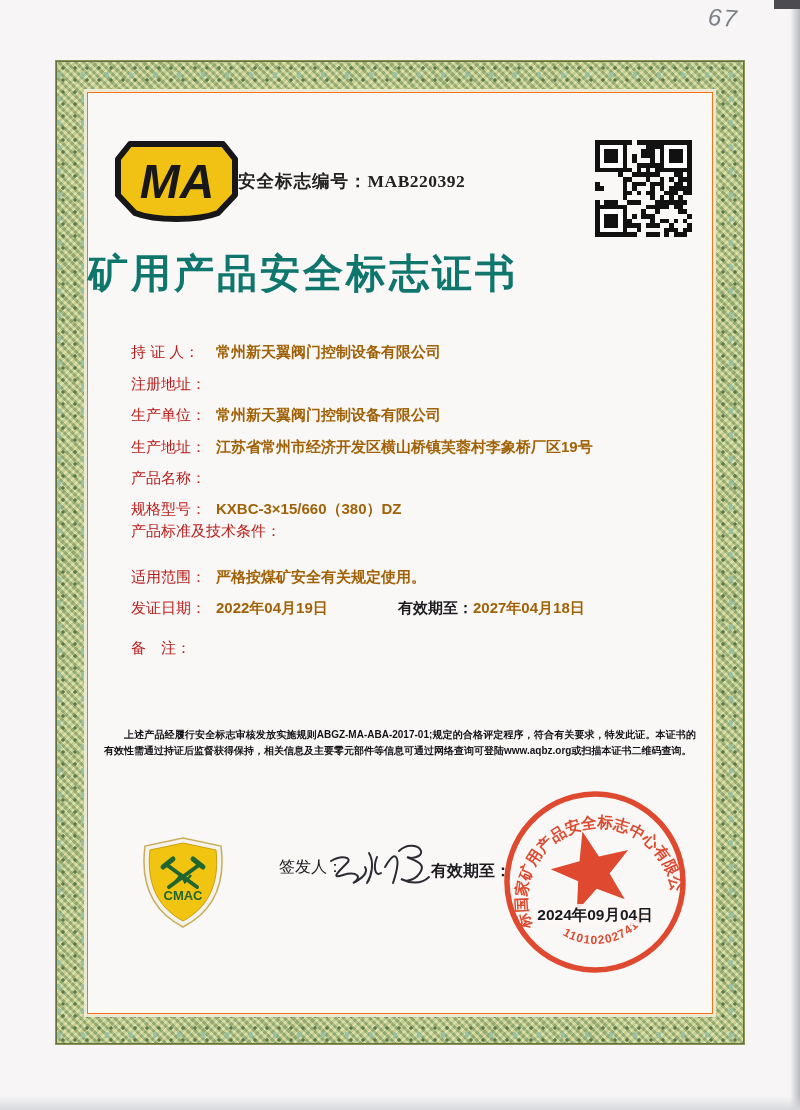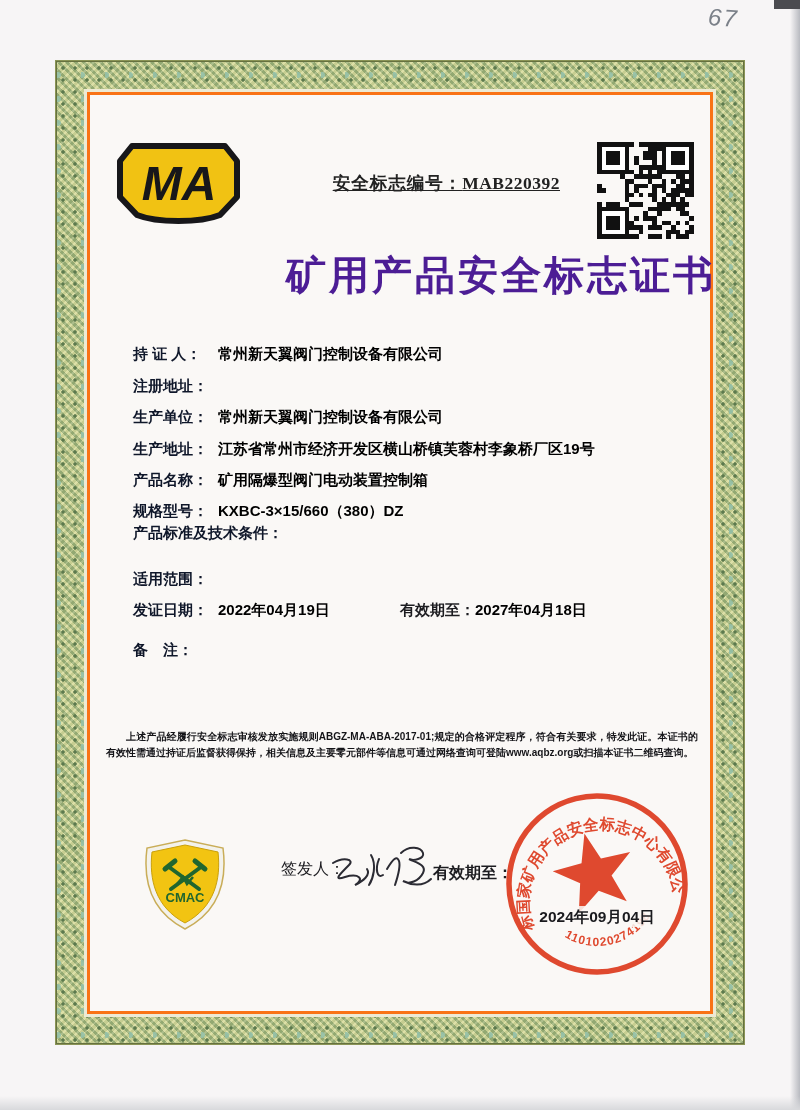--- a/index.html
+++ b/index.html
@@ -25,35 +25,35 @@
       radial-gradient(circle at 1px 13px, rgba(148,192,168,.9) 2.6px, transparent 3.4px),
       repeating-linear-gradient(45deg, rgba(224,226,162,.55) 0 3px, rgba(128,158,104,.5) 3px 6px),
       repeating-linear-gradient(135deg, rgba(242,243,214,.45) 0 2px, rgba(98,128,88,.3) 2px 5px);
     background-size:12px 12px, 24px 24px, auto, auto;
     border:1px solid #66713f;
     outline:1px solid #8a9456;
   }
   .content{
     position:absolute;left:87px;top:92px;width:626px;height:922px;box-sizing:border-box;
     background:#faf8f6;
-    border:3px solid #f97316;
+    border:1px solid #f97316;
     box-shadow:0 0 0 3px #edead4;
   }
   .ma-logo{position:absolute;left:26px;top:46px;width:125px;height:85px;}
-  .cert-no{position:absolute;left:150px;top:76px;width:320px;text-align:right;font-size:17.5px;font-weight:600;letter-spacing:1px;color:#222;text-decoration:underline;}
+  .cert-no{position:absolute;left:150px;top:76px;width:320px;text-align:left;font-size:17.5px;font-weight:600;letter-spacing:1px;color:#222;}
   .cert-no .num{font-weight:600;font-family:"Liberation Serif","DejaVu Serif",serif;letter-spacing:.5px;}
   .qr{position:absolute;left:507px;top:47px;width:97px;height:97px;}
   .title{
-    position:absolute;left:0;top:153px;width:626px;margin:0;text-align:right;
-    font-size:40px;font-weight:900;letter-spacing:3px;color:#4c1d95;
+    position:absolute;left:0;top:153px;width:626px;margin:0;text-align:left;
+    font-size:40px;font-weight:900;letter-spacing:3px;color:#0f766e;
   }
   .fields{position:absolute;left:0;top:0;width:626px;}
   .row{position:absolute;left:43px;width:568px;display:flex;align-items:center;font-size:15px;line-height:1.35;}
-  .flabel{flex:0 0 85px;font-weight:700;color:#0f172a;white-space:nowrap;}
-  .fvalue{font-weight:700;color:#000000;}
+  .flabel{flex:0 0 85px;font-weight:400;color:#b91c1c;white-space:nowrap;}
+  .fvalue{font-weight:700;color:#a16207;}
   .row-std .flabel{flex:0 0 159px;}
   .row-std .fvalue{width:412px;word-break:break-all;font-weight:700;}
   .row-dates .fvalue{width:162px;}
   .flabel2{flex:0 0 95px;font-weight:600;white-space:nowrap;text-align:right;}
   .notice{
     position:absolute;left:16px;top:634px;width:592px;margin:0;
     font-size:10px;font-weight:700;line-height:1.55;text-align:justify;
     text-indent:2em;color:#141418;
   }
   .cmac{position:absolute;left:49px;top:742px;width:92px;height:95px;}
@@ -252,31 +252,31 @@
       <div class="row" style="top:312px">
         <span class="flabel">生产单位：</span>
         <span class="fvalue">常州新天翼阀门控制设备有限公司</span>
       </div>
       <div class="row" style="top:344px">
         <span class="flabel">生产地址：</span>
         <span class="fvalue">江苏省常州市经济开发区横山桥镇芙蓉村李象桥厂区19号</span>
       </div>
       <div class="row" style="top:375px">
         <span class="flabel">产品名称：</span>
-        <span class="fvalue">矿用隔爆型阀门电动装置控制箱</span>
       </div>
       <div class="row" style="top:406px">
         <span class="flabel">规格型号：</span>
         <span class="fvalue">KXBC-3×15/660（380）DZ</span>
       </div>
       <div class="row row-std" style="top:428px">
         <span class="flabel">产品标准及技术条件：</span>
       </div>
       <div class="row" style="top:474px">
         <span class="flabel">适用范围：</span>
+        <span class="fvalue">严格按煤矿安全有关规定使用。</span>
       </div>
       <div class="row row-dates" style="top:505px">
         <span class="flabel">发证日期：</span>
         <span class="fvalue">2022年04月19日</span>
         <span class="flabel2">有效期至：</span>
         <span class="fvalue">2027年04月18日</span>
       </div>
       <div class="row" style="top:545px">
         <span class="flabel">备　注：</span>
         <span class="fvalue"></span>

